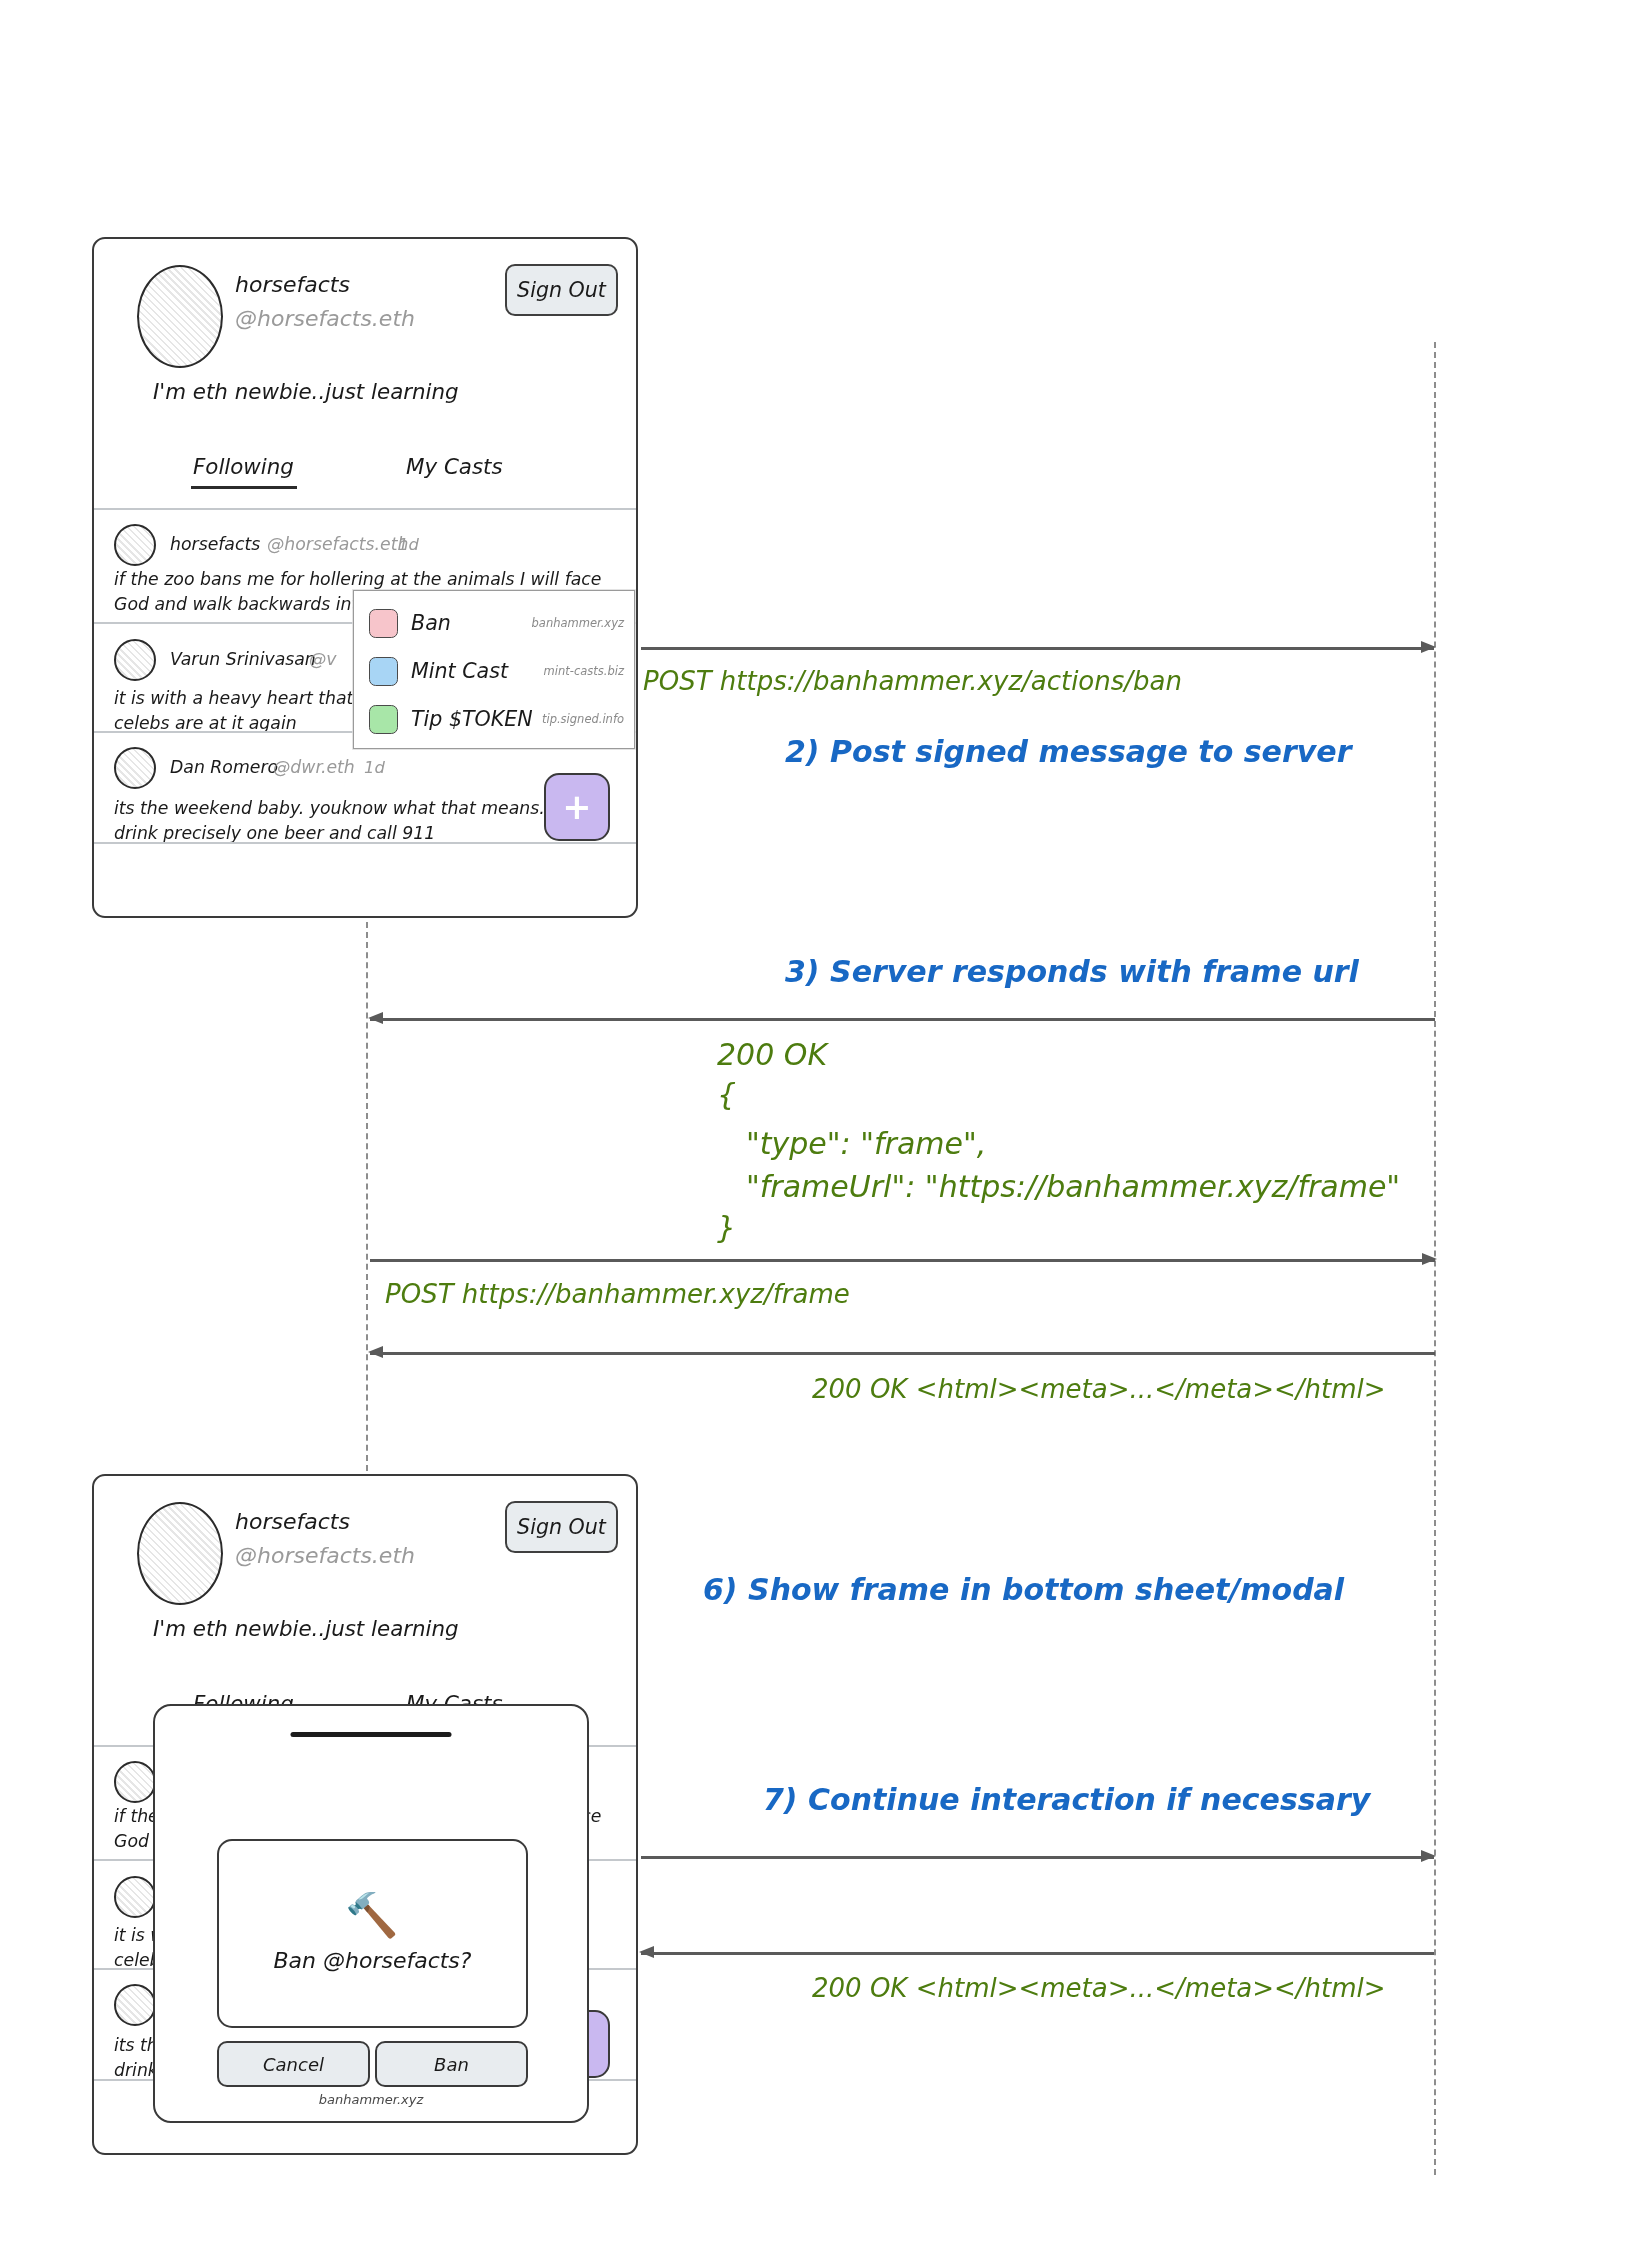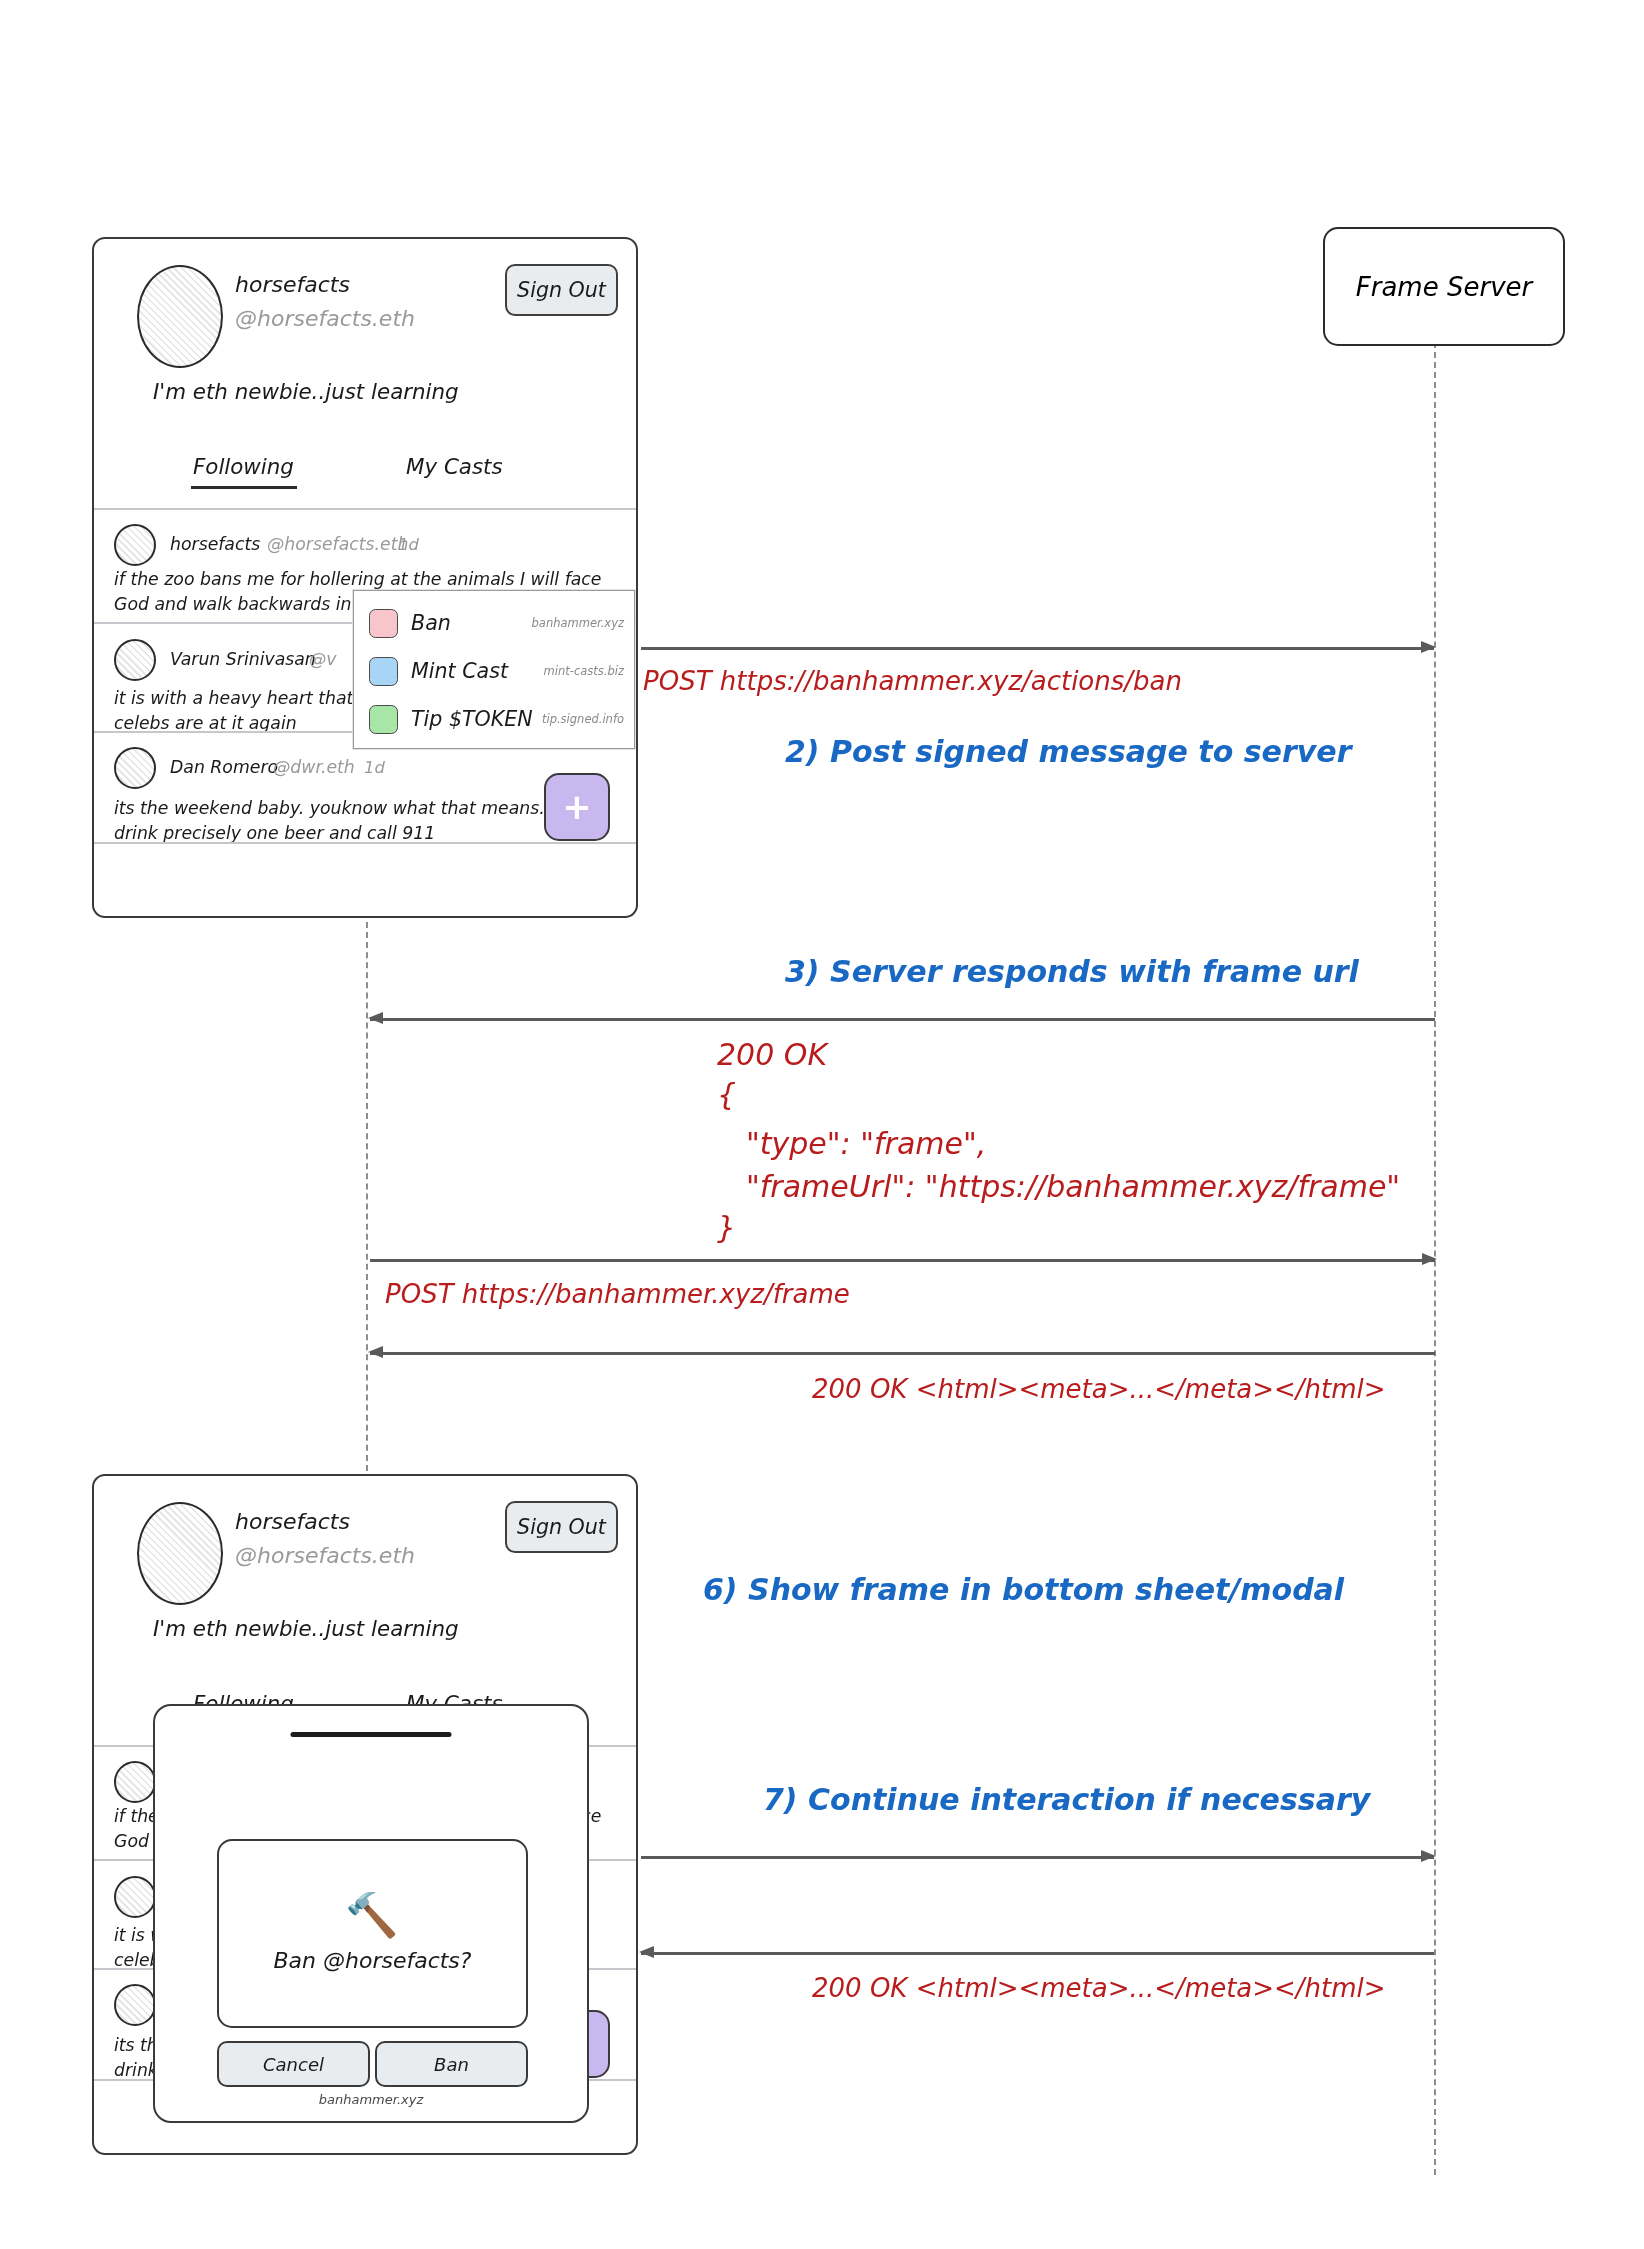--- a/index.html
+++ b/index.html
@@ -20,21 +20,21 @@
   .annot {
     position: absolute;
     color: #1868c4;
     font-family: "DejaVu Sans", sans-serif;
     font-weight: 700;
     font-style: italic;
     white-space: nowrap;
   }
   .msg {
     position: absolute;
-    color: #b91c1c;
+    color: #4d7c0f;
     font-family: "DejaVu Sans", sans-serif;
     font-style: italic;
     white-space: nowrap;
   }
 
   
   #title {
     position: absolute;
     left: 0;
     top: 84px;
@@ -336,23 +336,20 @@
 </style>
 </head>
 <body>
 
 <div id="canvas">
 
 
   <div class="lifeline" style="left:1434px; top:342px; height:1833px;"></div>
   <div class="lifeline" style="left:366px; top:922px; height:559px;"></div>
 
-  <div id="server-box">
-    <span>Frame Server</span>
-  </div>
 
   <div class="phone" style="left:92px; top:237px; width:546px; height:681px;">
 
     <div class="phone-header">
       <div class="avatar" style="left:43px; top:26px; width:82px; height:99px;"></div>
       <div class="prof-name" style="left:141px; top:33px;">horsefacts</div>
       <div class="prof-handle" style="left:141px; top:67px;">@horsefacts.eth</div>
       <div class="signout" style="left:411px; top:25px; width:109px; height:48px;">
         <span>Sign Out</span>
       </div>

